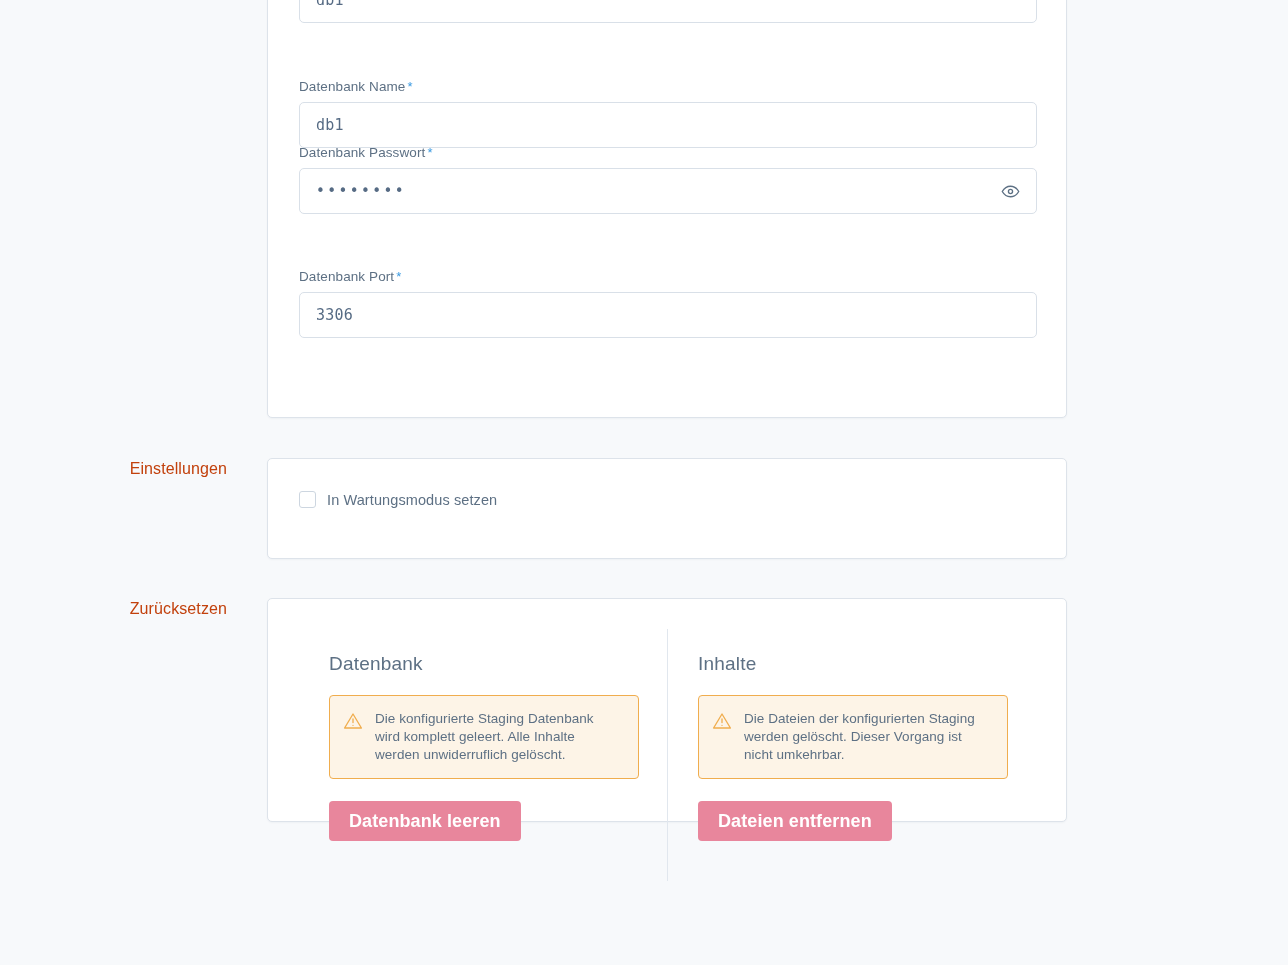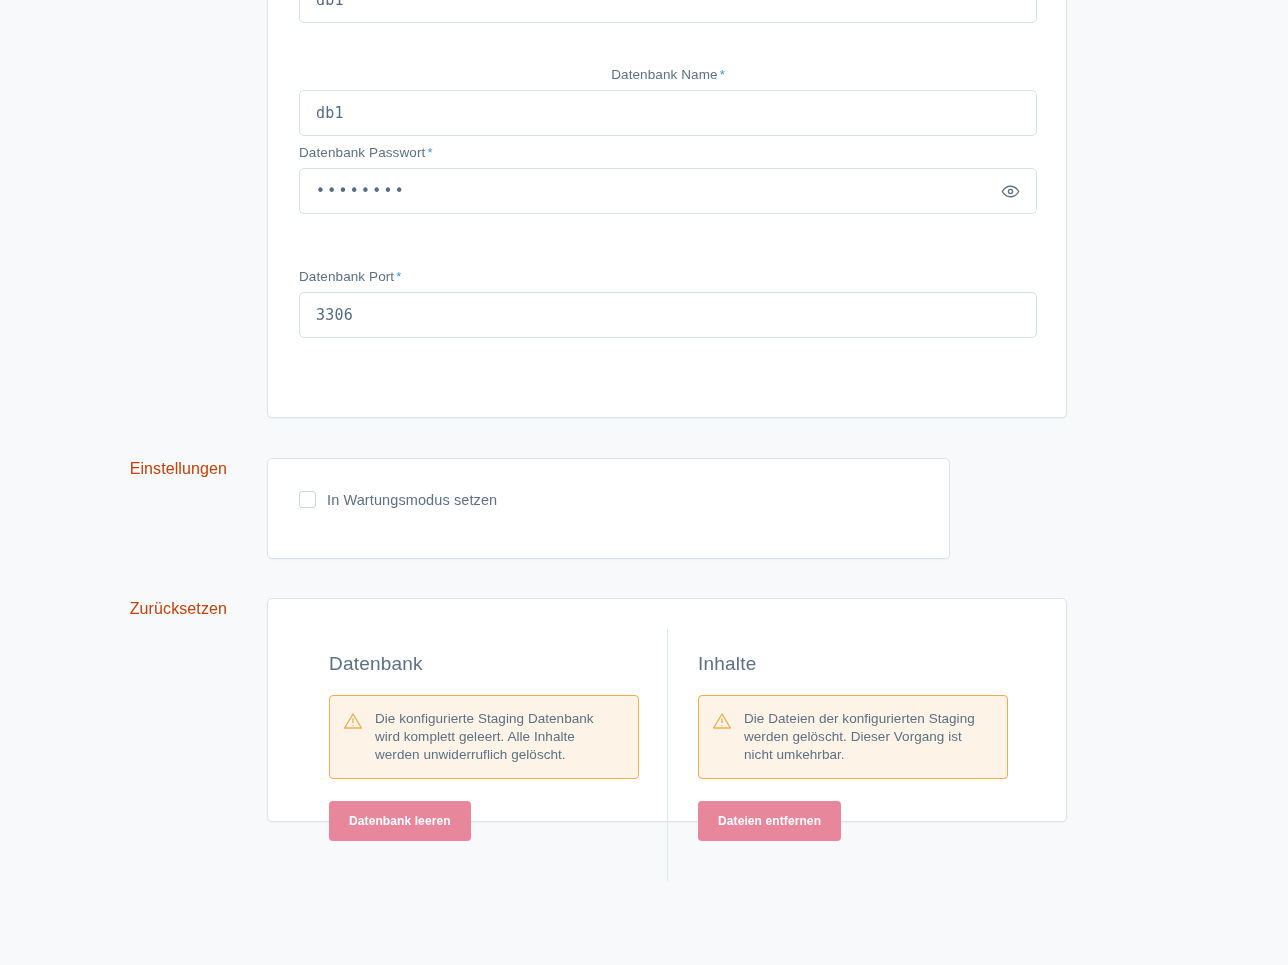--- a/index.html
+++ b/index.html
@@ -87,29 +87,29 @@
     top: 50%;
     transform: translateY(-50%);
     width: 24px; height: 24px;
     display: flex; align-items: center; justify-content: center;
     cursor: pointer;
     background: none; border: none; padding: 0;
   }
 
   
   #field-host  { top: 226px; }   
-  #field-name  { top: 316px; text-align: center; }
+  #field-name  { top: 328px; }
   #field-pass  { top: 394px; }
   #field-port  { top: 518px; }
 
   
   #card-settings {
     left: 267px;
     top: 458px;
-    width: 683px;
+    width: 800px;
     height: 101px;
   }
   .checkbox-row {
     position: absolute;
     left: 31px;
     top: 32px;
     display: flex;
     align-items: center;
     gap: 11px;
   }
@@ -173,21 +173,21 @@
     line-height: 18px;
     color: #5d7084;
     letter-spacing: .05px;
   }
 
   .danger-btn {
     background: #e8869c;
     border: none;
     border-radius: 4px;
     color: #ffffff;
-    font-size: 12px;
+    font-size: 18px;
     font-weight: 700;
     padding: 0 20px;
     height: 40px;
     cursor: pointer;
     font-family: "Liberation Sans", sans-serif;
     letter-spacing: .1px;
   }
 </style>
 </head>
 <body>

